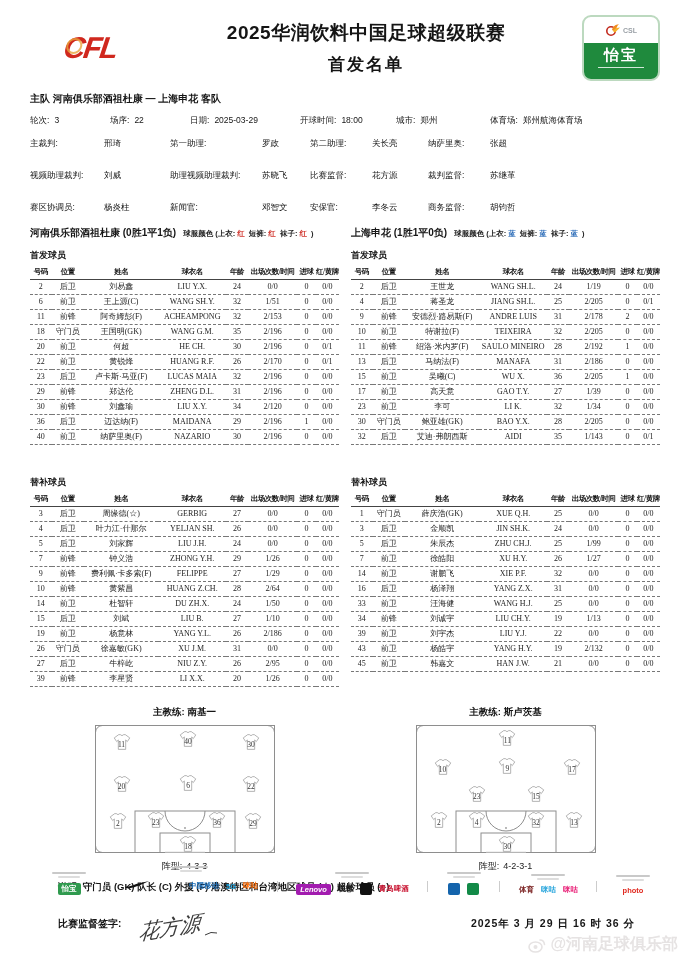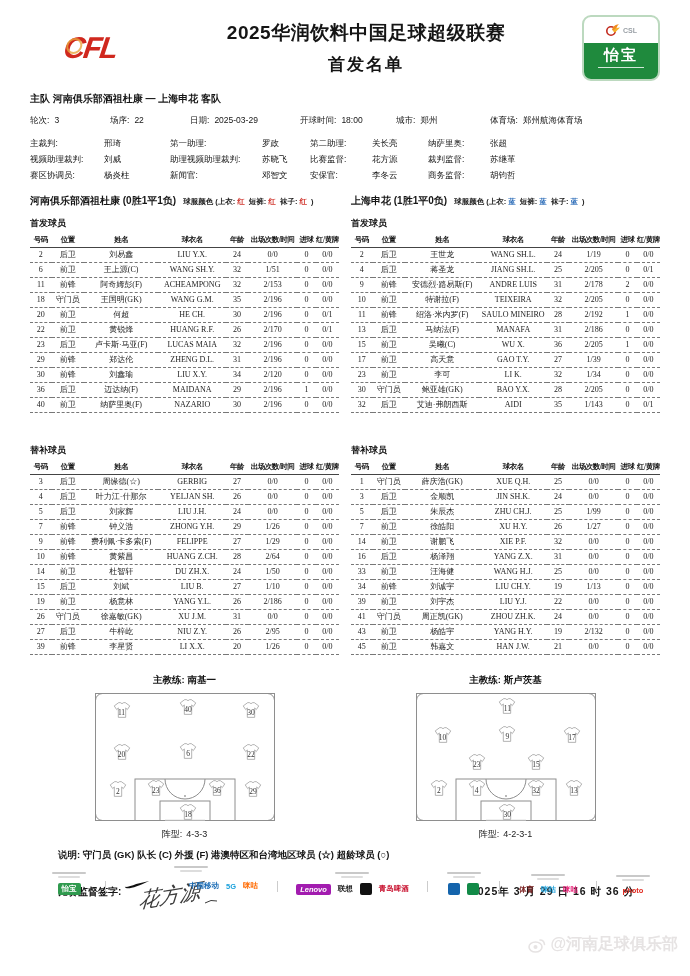--- a/index.html
+++ b/index.html
@@ -27,21 +27,21 @@
 
   
   .matchline{margin:12px 30px 0;font-size:10px;font-weight:bold;}
   .inforow{display:flex;margin:9px 30px 0;font-size:8.5px;}
   .inforow .pair{display:flex;gap:5px;}
   .inforow .pair:nth-child(1){width:80px;} .inforow .pair:nth-child(2){width:80px;}
   .inforow .pair:nth-child(3){width:110px;}.inforow .pair:nth-child(4){width:96px;}
   .inforow .pair:nth-child(5){width:94px;} .inforow .pair:nth-child(6){flex:1;}
 
   .officials{display:grid;grid-template-columns:74px 66px 92px 48px 62px 56px 62px auto;
-             row-gap:4px;margin:11px 30px 0;font-size:8.5px;}
+             row-gap:20px;margin:11px 30px 0;font-size:8.5px;}
 
   
   .teams{display:flex;gap:12px;margin:12px 30px 0;}
   .tcol{width:309px;}
   .team-head{display:flex;align-items:baseline;gap:7px;white-space:nowrap;}
   .tname{font-size:10px;font-weight:bold;}
   .kit{font-size:7.5px;font-weight:bold;color:#222;}
   .kit span{margin-right:2px;}
   .slabel{font-size:9px;font-weight:bold;margin:9px 0 3px;}
 
@@ -824,30 +824,20 @@
                 <td>39</td>
                 <td>前卫</td>
                 <td>刘宇杰</td>
                 <td>LIU Y.J.</td>
                 <td>22</td>
                 <td>0/0</td>
                 <td>0</td>
                 <td>0/0</td>
               </tr>
               <tr>
-                <td>41</td>
-                <td>守门员</td>
-                <td>周正凯(GK)</td>
-                <td>ZHOU ZH.K.</td>
-                <td>24</td>
-                <td>0/0</td>
-                <td>0</td>
-                <td>0/0</td>
-              </tr>
-              <tr>
                 <td>43</td>
                 <td>前卫</td>
                 <td>杨皓宇</td>
                 <td>YANG H.Y.</td>
                 <td>19</td>
                 <td>2/132</td>
                 <td>0</td>
                 <td>0/0</td>
               </tr>
               <tr>

